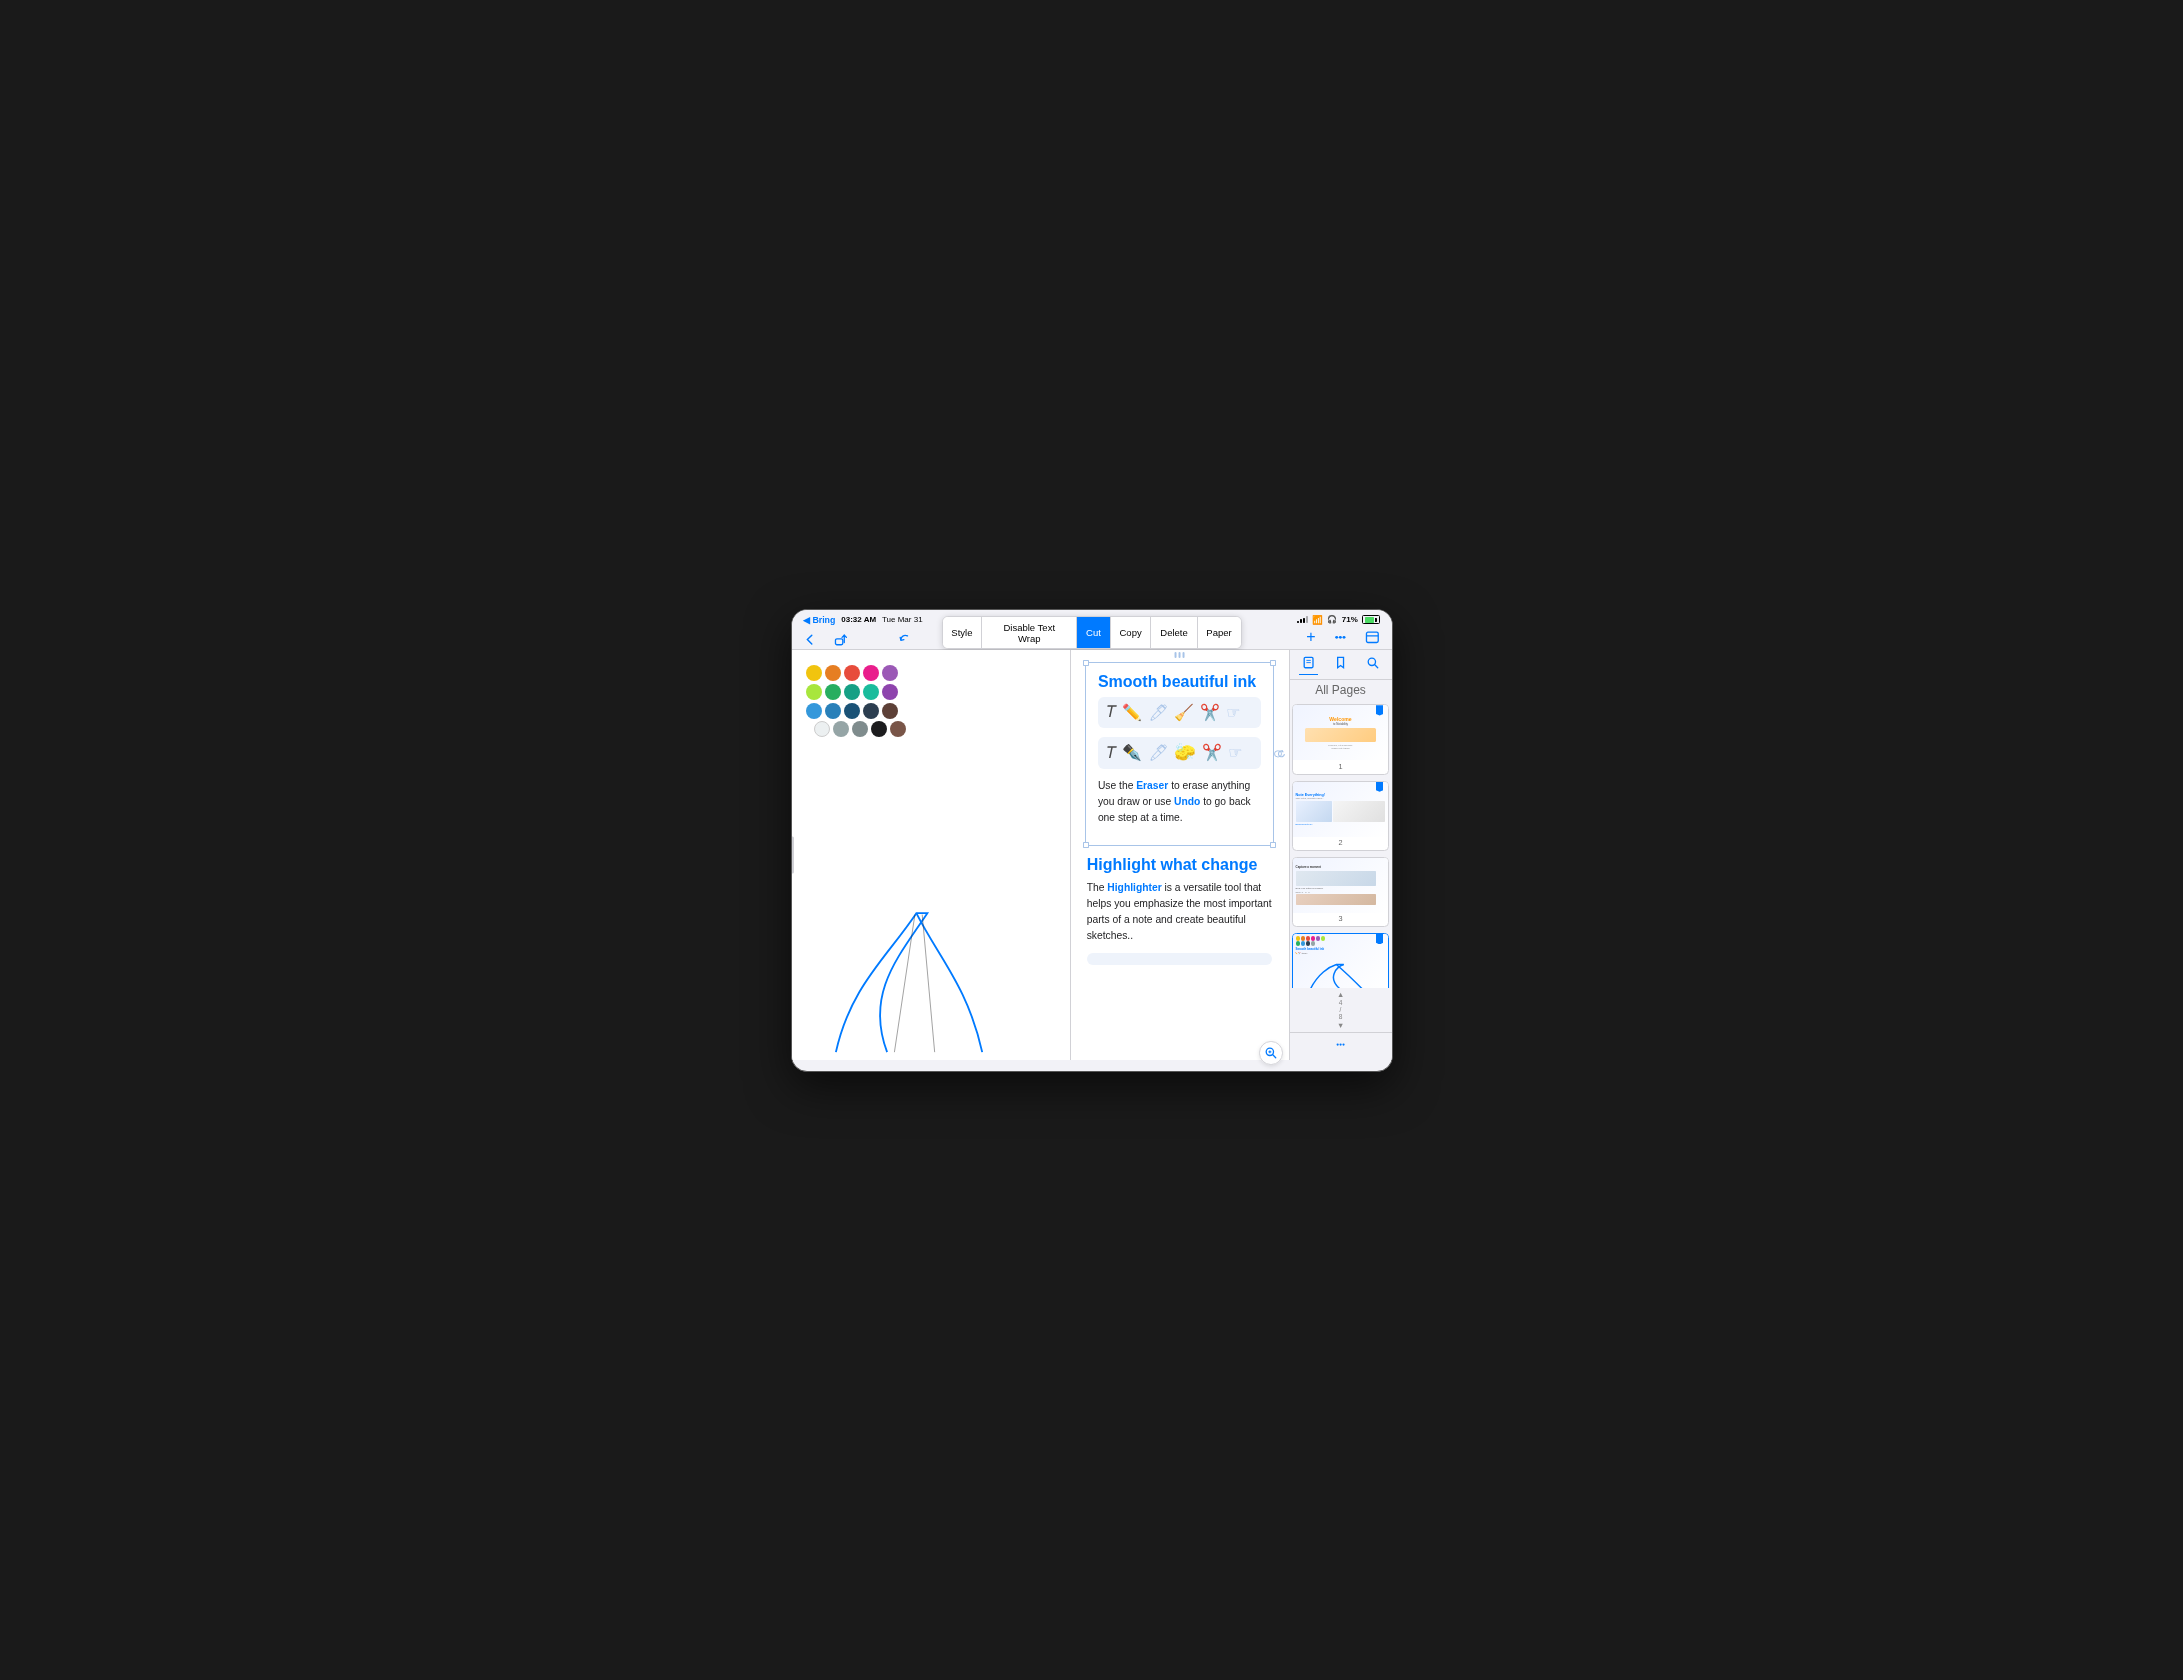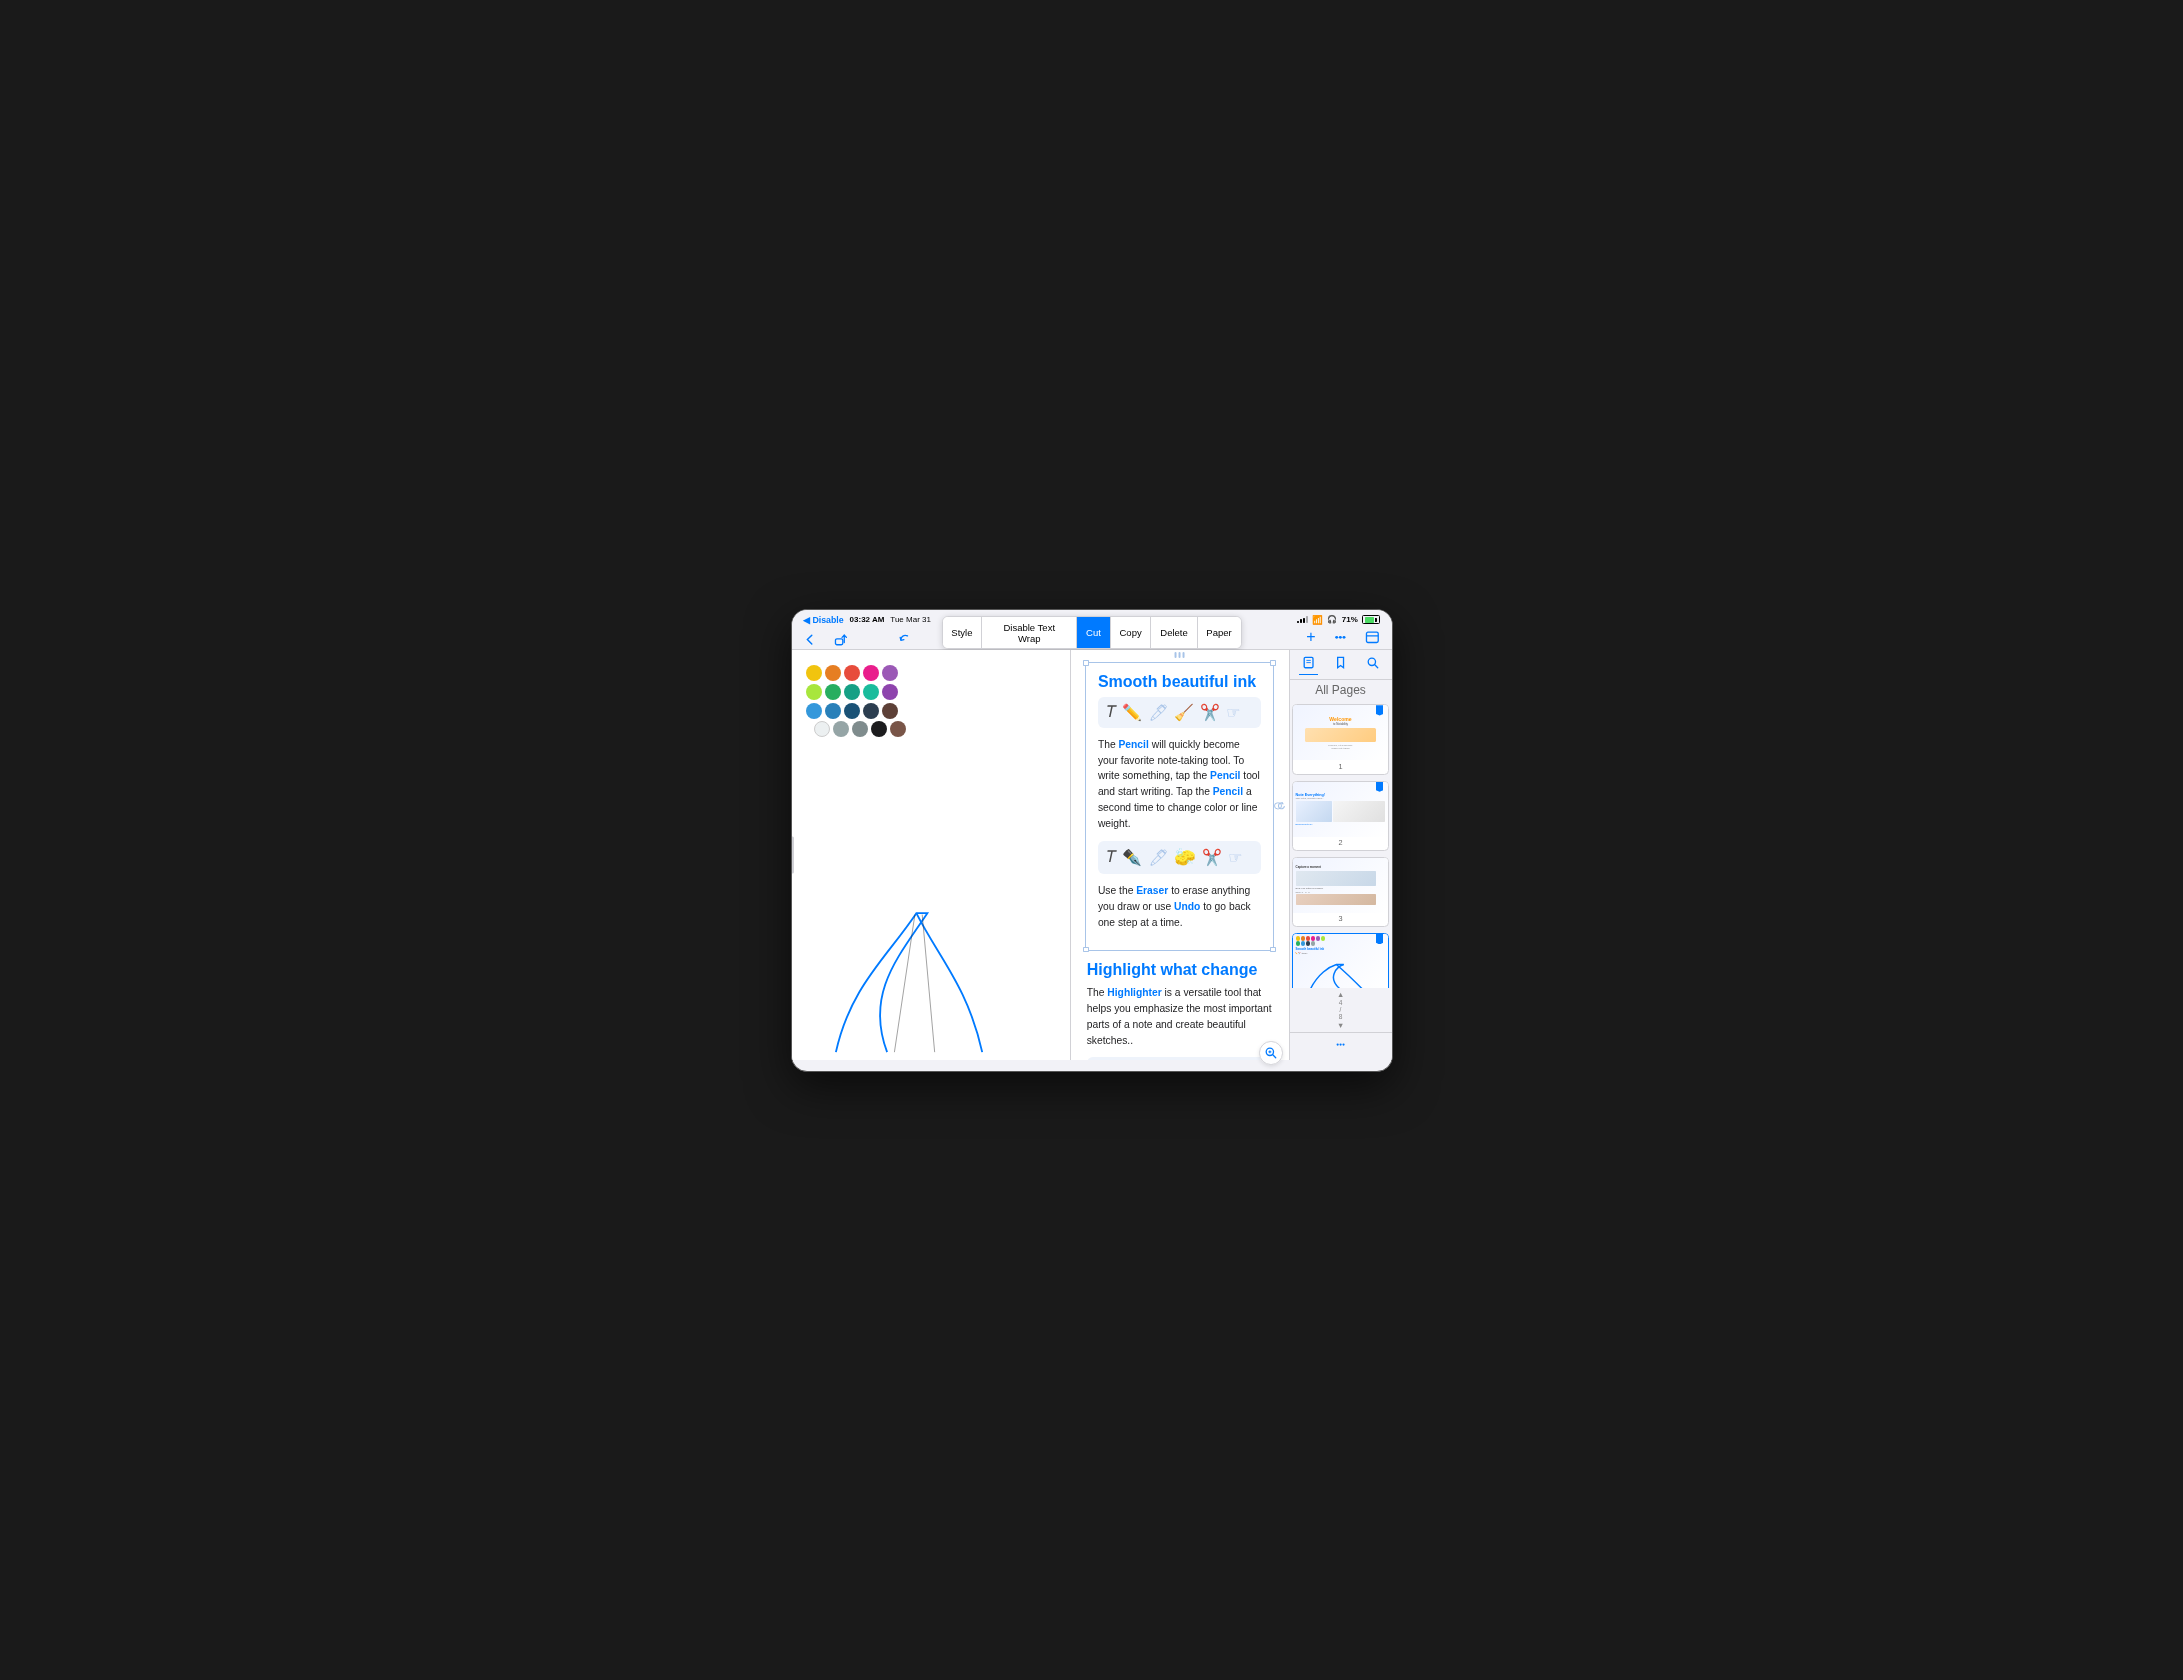--- a/index.html
+++ b/index.html
@@ -311,21 +311,21 @@
       justify-content: center;
     }
   </style>
 </head>
 <body>
 
 <div class="device">
 
   <div class="status-bar">
     <div class="status-left">
-      <span style="color:#007aff; font-size:8.8px;">◀ Disable</span>
+      <span style="color:#007aff; font-size:8.8px;">◀ Bring</span>
       <span style="font-weight:600;">03:32 AM</span>
       <span style="font-weight:400;">Tue Mar 31</span>
     </div>
     <div class="status-right">
       <div class="signal-bars">
         <span></span>
           <span></span>
           <span></span>
           <span></span>
       </div>
@@ -475,23 +475,20 @@
 
         <div class="tool-icons-row">
           <span style="font-size:16px; color:#4a4a4a;">𝑇</span>
           <span style="font-size:16px;">✏️</span>
           <span style="font-size:16px; color:#a8c4e8;">🖊</span>
           <span style="font-size:16px; color:#c9a0a0;">🧹</span>
           <span style="font-size:16px; color:#6fa8dc;">✂️</span>
           <span style="font-size:16px; color:#a8c4e8;">☞</span>
         </div>
 
-        <p class="body-text">
-          The <span class="highlight-blue">Pencil</span> will quickly become your favorite note-taking tool. To write something, tap the <span class="highlight-blue">Pencil</span> tool and start writing. Tap the <span class="highlight-blue">Pencil</span> a second time to change color or line weight.
-        </p>
 
         <div class="eraser-row">
           <span style="font-size:16px; color:#4a4a4a;">𝑇</span>
           <span style="font-size:16px; color:#8ab4e8;">✒️</span>
           <span style="font-size:16px; color:#a8c4e8;">🖊</span>
           <span style="font-size:17.6px;">🧽</span>
           <span style="font-size:16px; color:#6fa8dc;">✂️</span>
           <span style="font-size:16px; color:#a8c4e8;">☞</span>
         </div>
 

